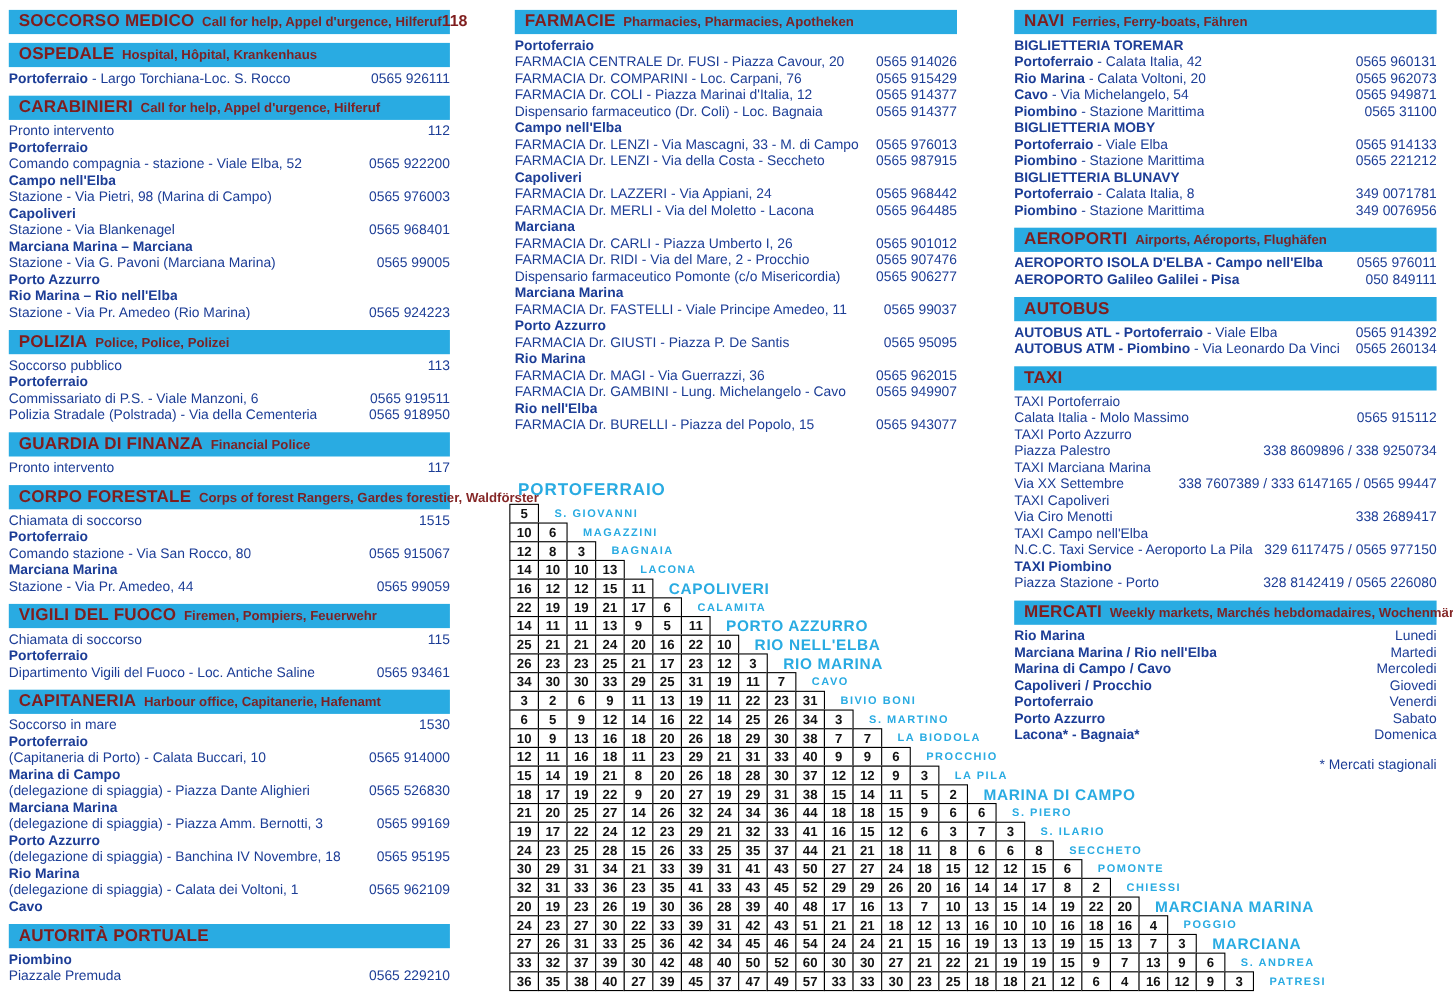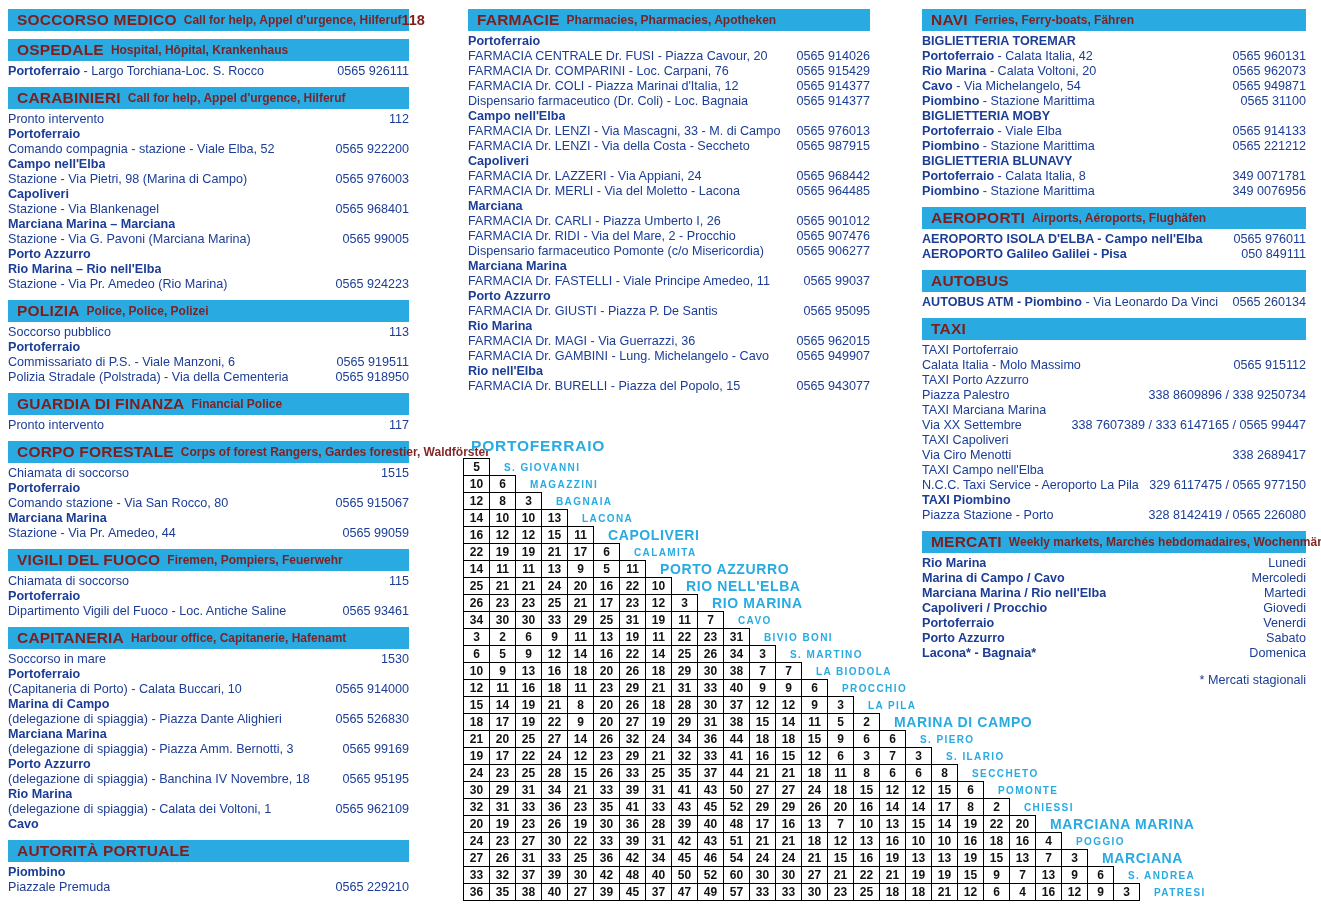--- a/index.html
+++ b/index.html
@@ -402,20 +402,24 @@
       <div class="row">
         <span class="lbl"><b>AEROPORTO Galileo Galilei - Pisa</b></span>
         <span class="val">050 849111</span>
       </div>
     </div>
     <div class="sec">
       <div class="bar">
         <span class="bt">AUTOBUS</span>
       </div>
       <div class="row">
+        <span class="lbl"><b>AUTOBUS ATL - Portoferraio</b> - Viale Elba</span>
+        <span class="val">0565 914392</span>
+      </div>
+      <div class="row">
         <span class="lbl"><b>AUTOBUS ATM - Piombino</b> - Via Leonardo Da Vinci</span>
         <span class="val">0565 260134</span>
       </div>
     </div>
     <div class="sec">
       <div class="bar">
         <span class="bt">TAXI</span>
       </div>
       <div class="row">
         <span class="lbl">TAXI Portoferraio</span>
@@ -463,26 +467,26 @@
     <div class="sec">
       <div class="bar">
         <span class="bt">MERCATI</span>
         <span class="bs">Weekly markets, Marchés hebdomadaires, Wochenmärkte</span>
       </div>
       <div class="row">
         <span class="lbl"><b>Rio Marina</b></span>
         <span class="val">Lunedi</span>
       </div>
       <div class="row">
+        <span class="lbl"><b>Marciana Marina / Rio nell'Elba</b></span>
+        <span class="val">Martedi</span>
+      </div>
+      <div class="row">
         <span class="lbl"><b>Marina di Campo / Cavo</b></span>
         <span class="val">Mercoledi</span>
-      </div>
-      <div class="row">
-        <span class="lbl"><b>Marciana Marina / Rio nell'Elba</b></span>
-        <span class="val">Martedi</span>
       </div>
       <div class="row">
         <span class="lbl"><b>Capoliveri / Procchio</b></span>
         <span class="val">Giovedi</span>
       </div>
       <div class="row">
         <span class="lbl"><b>Portoferraio</b></span>
         <span class="val">Venerdi</span>
       </div>
       <div class="row">

